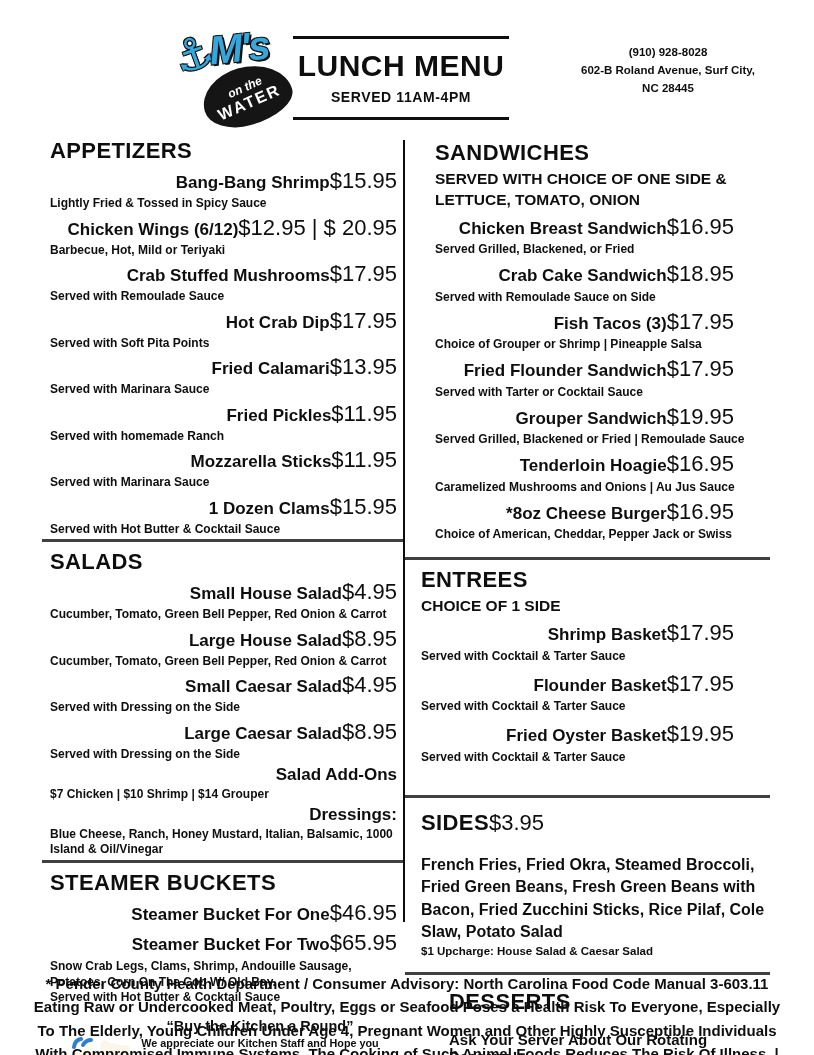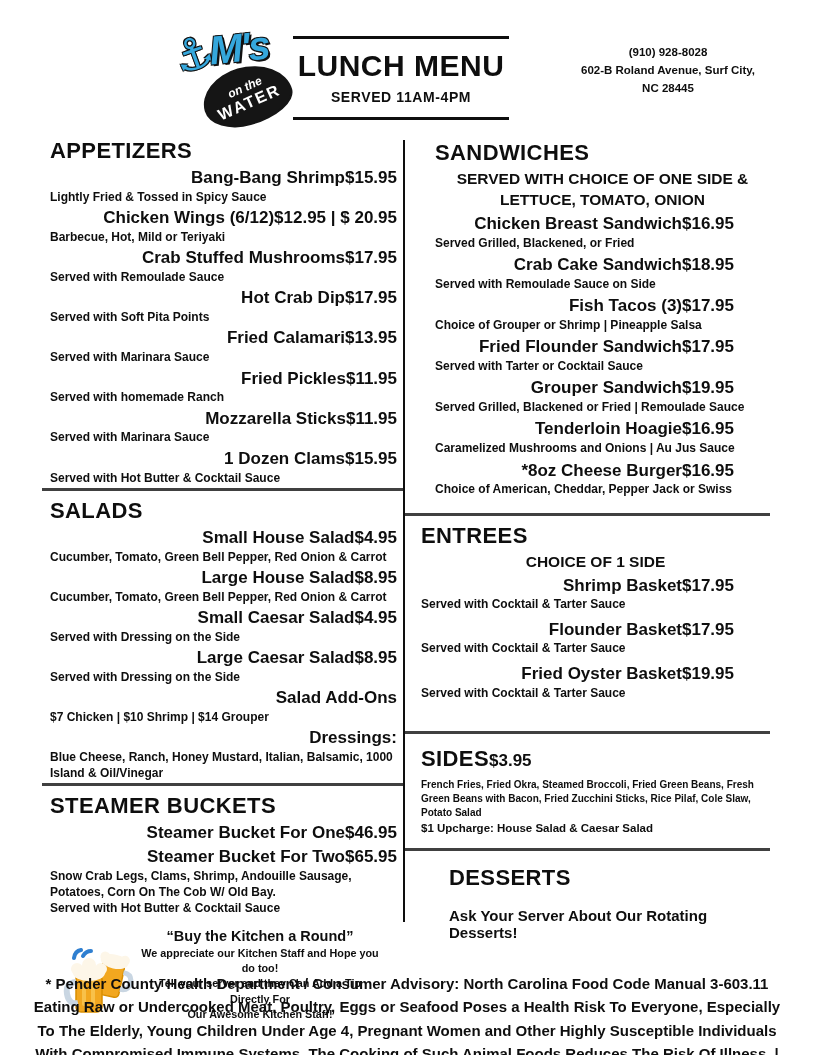--- a/index.html
+++ b/index.html
@@ -58,42 +58,42 @@
   .col-right {
     position: absolute; left: 403px; top: 140px; width: 367px; height: 782px;
     border-left: 2px solid #0e0e0e;
   }
 
   section { padding: 0 0 0 8px; }
   .col-right section { padding-left: 16px; }
   .bordered-top { border-top: 3px solid #404040; padding-top: 7px; }
 
   h2.sec-title { margin: 0 0 3px 0; font-size: 22px; letter-spacing: 0.4px; font-weight: bold; }
-  .sec-subtitle { margin: 0 0 2px 0; font-size: 15.5px; font-weight: bold; white-space: pre-line; line-height: 1.35; text-align: center; }
+  .sec-subtitle { margin: 0 0 2px 0; font-size: 15.5px; font-weight: bold; white-space: pre-line; line-height: 1.35; }
 
   .menu-item { margin-bottom: 2px; }
   .mi-row { display: flex; justify-content: flex-end; align-items: baseline; line-height: 1.28; }
   .mi-name { font-size: 17px; font-weight: bold; white-space: nowrap; }
-  .mi-price { font-size: 17px; font-weight: bold; white-space: nowrap; }
+  .mi-price { font-size: 22px; font-weight: normal; white-space: nowrap; }
   .col-left .mi-row { padding-right: 6px; }
   .col-right .mi-row { padding-right: 36px; }
   .mi-desc { font-size: 12px; font-weight: bold; line-height: 1.28; margin-top: 1px; }
 
   .section-desc { font-size: 12px; font-weight: bold; line-height: 1.3; white-space: pre-line; margin: 2px 0 0; }
 
   
   #sec-sandwiches { padding-bottom: 12px; padding-left: 30px; }
   #sec-sandwiches .menu-item { margin-bottom: 3px; }
   #sec-entrees { padding-bottom: 24px; }
   #sec-entrees .menu-item { margin-bottom: 6px; }
   #sec-sides { padding-bottom: 12px; padding-top: 12px; }
   #sec-desserts { padding-top: 14px; padding-left: 44px; }
 
   .sides-head { display: flex; justify-content: flex-start; align-items: baseline; padding-right: 36px; }
-  .sides-desc { font-size: 10px; font-weight: bold; line-height: 1.4; margin-top: 3px; }
+  .sides-desc { font-size: 16px; font-weight: bold; line-height: 1.4; margin-top: 15px; }
   .sides-upcharge { font-size: 11.5px; font-weight: bold; line-height: 1.4; }
 
   .desserts-note { font-size: 15px; font-weight: bold; margin-top: 16px; }
 
   
   .kitchen-note {
     margin: 12px 0 0 18px; width: 320px;
     display: flex; align-items: flex-end; gap: 6px;
   }
   .kn-icon { flex: 0 0 74px; }

